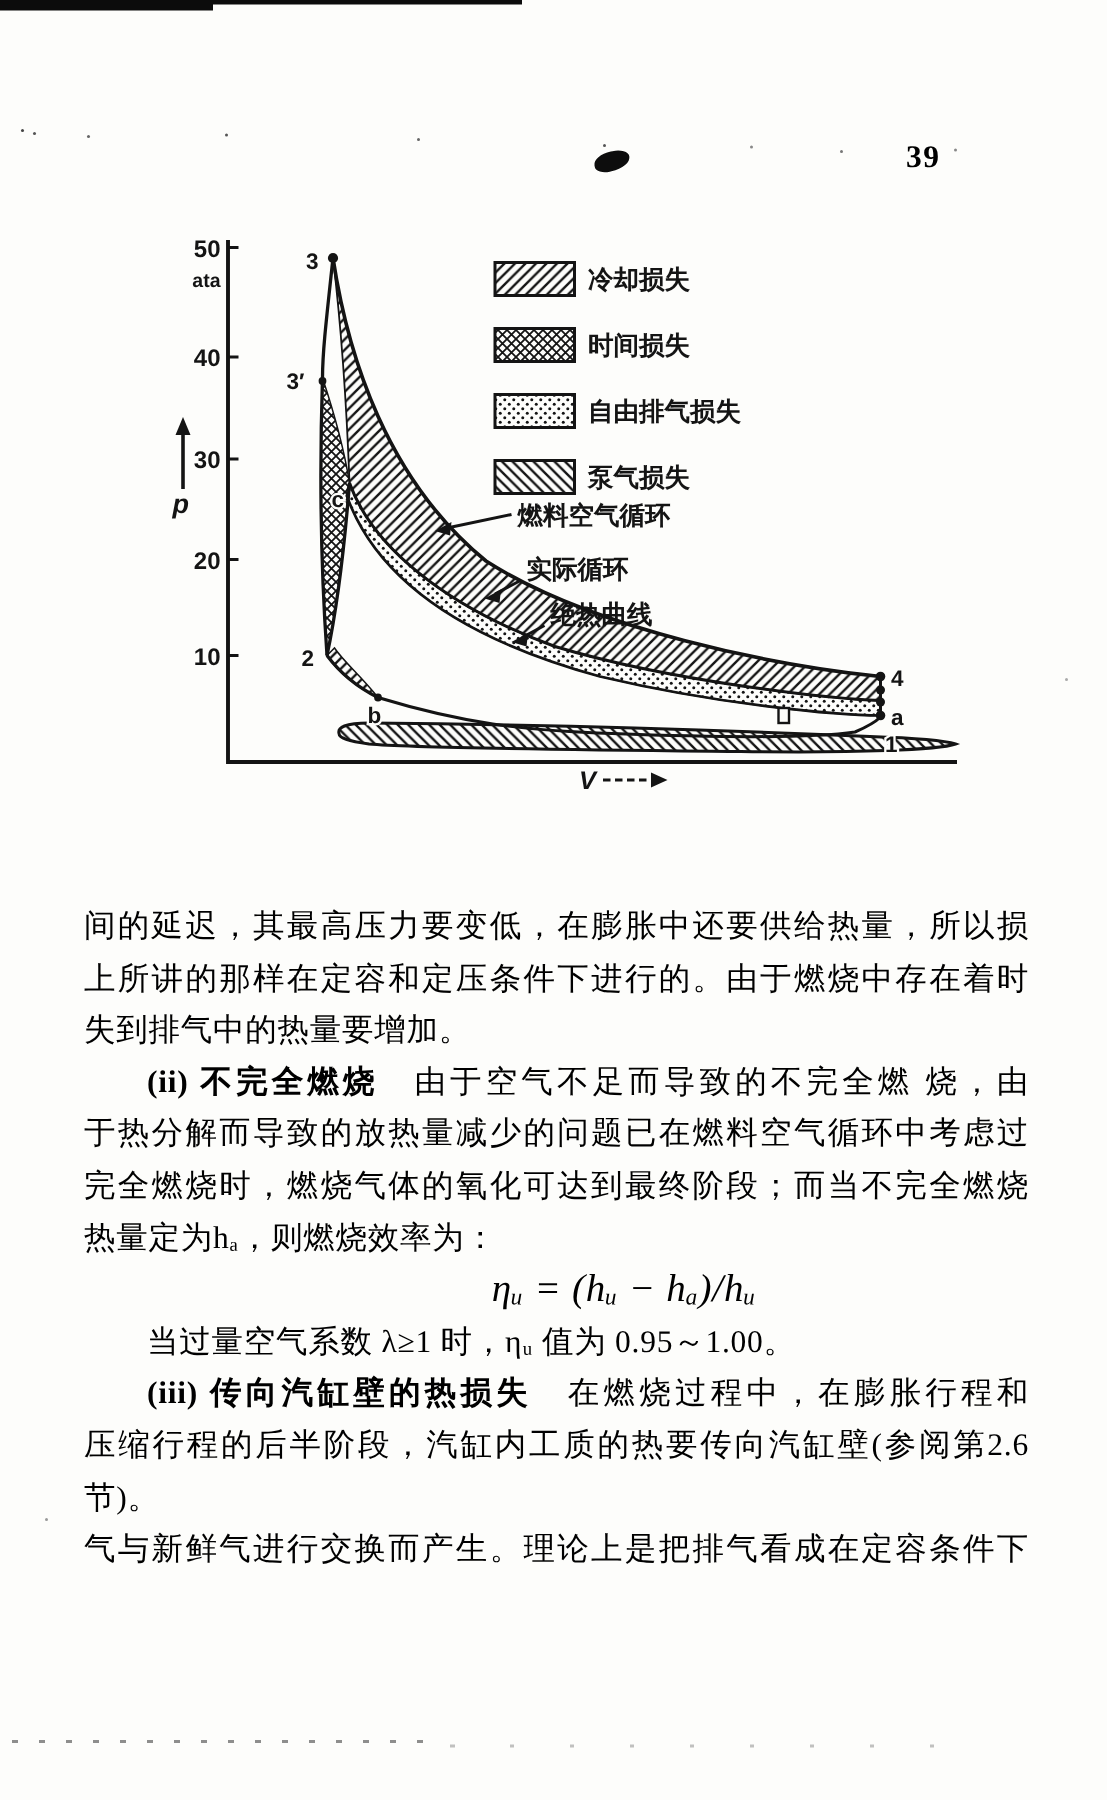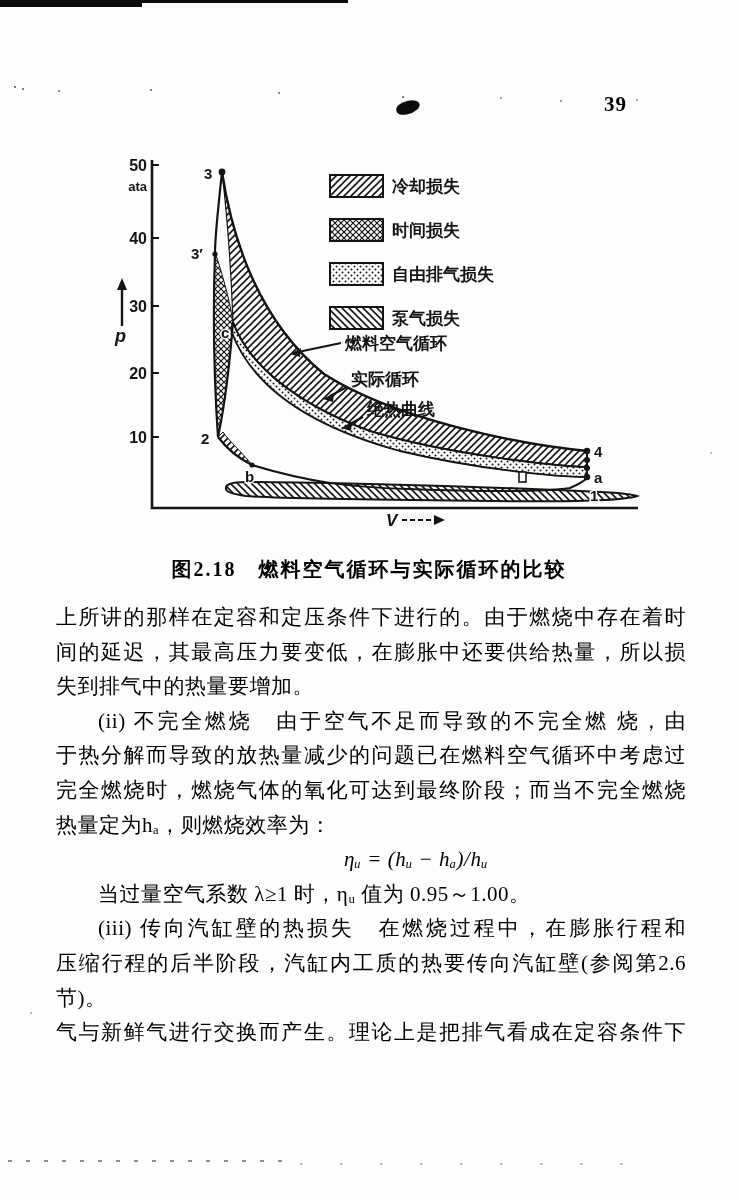--- a/index.html
+++ b/index.html
@@ -26,22 +26,22 @@
   .chart-svg text{font-family:"Liberation Sans","DejaVu Sans",sans-serif;fill:#141414;}
   .caption{position:absolute;left:0;top:556px;width:738px;text-align:center;
            font-size:20px;font-weight:bold;letter-spacing:2px;}
   
   .body-text{position:absolute;left:56px;top:600px;width:630px;font-size:21px;line-height:34.6px;
              letter-spacing:.5px;}
   .body-text p{margin:0;white-space:normal;}
   .ln.fill{text-align:justify;text-align-last:justify;}
   .ln.left{text-align:right;text-align-last:left;}
   .ln.indent{padding-left:42px;}
-  .ln b{font-weight:normal;}
-  .formula{text-align:center;text-indent:90px;font-style:italic;font-size:21px;}
+  .ln b{font-weight:bold;}
+  .formula{text-align:center;text-indent:90px;font-style:italic;font-size:26px;}
 </style>
 </head>
 <body>
 
 <div class="page">
 
   <div class="top-strip"></div>
   <div class="top-strip2"></div>
   <div class="speckles"></div>
   <div class="ink-blob"></div>
@@ -148,25 +148,24 @@
         <line x1="265" y1="269" x2="250" y2="277"></line>
       </g>
       <g fill="#141414">
         <polygon points="192,206 203,200 202,209"></polygon>
         <polygon points="225,251 236,245 235,254"></polygon>
         <polygon points="243,280 254,274 253,283"></polygon>
       </g>
     </svg>
   </figure>
 
-  <div class="caption">图2.18　燃料空气循环与实际循环的比较</div>
 
   <main class="body-text">
+    <p class="ln fill"><b></b><span>间的延迟，其最高压力要变低，在膨胀中还要供给热量，所以损</span></p>
     <p class="ln fill"><b></b><span>上所讲的那样在定容和定压条件下进行的。由于燃烧中存在着时</span></p>
-    <p class="ln fill"><b></b><span>间的延迟，其最高压力要变低，在膨胀中还要供给热量，所以损</span></p>
     <p class="ln left"><b></b><span>失到排气中的热量要增加。</span></p>
     <p class="ln fill indent"><b>(ii) 不完全燃烧</b><span>　由于空气不足而导致的不完全燃 烧，由</span></p>
     <p class="ln fill"><b></b><span>于热分解而导致的放热量减少的问题已在燃料空气循环中考虑过</span></p>
     <p class="ln fill"><b></b><span>完全燃烧时，燃烧气体的氧化可达到最终阶段；而当不完全燃烧</span></p>
     <p class="ln left"><b></b><span>热量定为hₐ，则燃烧效率为：</span></p>
     <p class="formula">ηᵤ = (hᵤ − hₐ)/hᵤ</p>
     <p class="ln left indent"><b></b><span>当过量空气系数 λ≥1 时，ηᵤ 值为 0.95～1.00。</span></p>
     <p class="ln fill indent"><b>(iii) 传向汽缸壁的热损失</b><span>　在燃烧过程中，在膨胀行程和</span></p>
     <p class="ln fill"><b></b><span>压缩行程的后半阶段，汽缸内工质的热要传向汽缸壁(参阅第2.6</span></p>
     <p class="ln left"><b></b><span>节)。</span></p>

